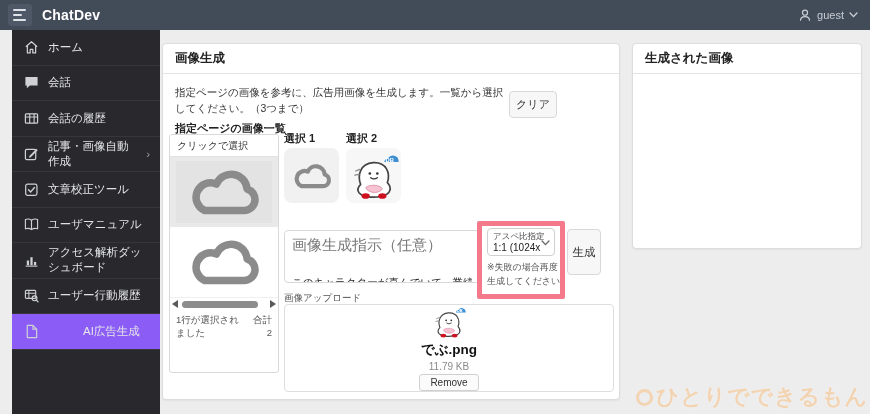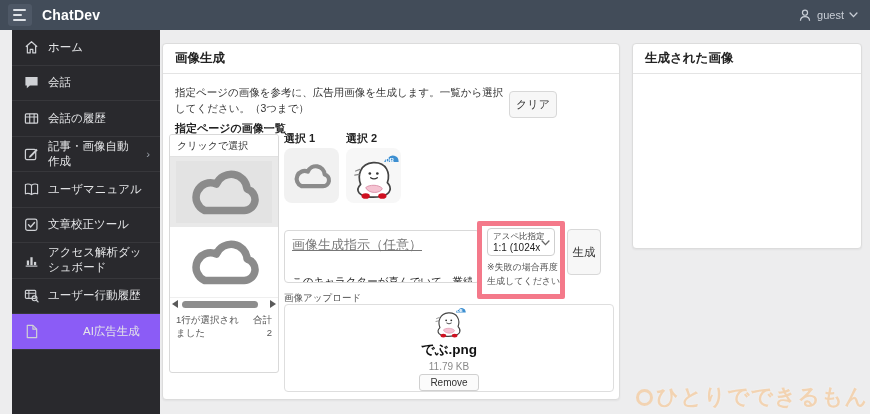--- a/index.html
+++ b/index.html
@@ -56,21 +56,21 @@
   .lb-f .lf { width:64px; }
   .lb-f .rf { margin-left:auto; text-align:right; }
 
   .sel-label { font-size:11px; font-weight:bold; color:#222; }
   .thumb { width:55px; height:55px; border-radius:8px; display:flex; align-items:center; justify-content:center; }
   .thumb1 { background:#f1f1f1; }
   .thumb2 { background:#f7f7f7; }
 
   
   .prompt-box { left:121px; top:186px; width:196px; height:53px; border:1px solid #d9d9d9; border-radius:4px; padding:5px 7px; overflow:hidden; cursor:text; }
-  .prompt-box .plabel { font-size:13px; color:#777; margin-bottom:21px; white-space:nowrap;text-decoration:underline; }
+  .prompt-box .plabel { font-size:15px; color:#777; margin-bottom:21px; white-space:nowrap; }
   .prompt-box .pvalue { font-size:10.5px; color:#222; white-space:nowrap; overflow:hidden; }
 
   .hl-box { left:314px; top:177px; width:88px; height:78px; border:5px solid #f4798a; border-radius:2px; z-index:6; pointer-events:none; }
 
   .aspect { left:324px; top:184px; width:68px; height:28px; border:1px solid #cfcfcf; border-radius:4px; background:#fff; padding:2px 14px 2px 5px; cursor:pointer; }
   .aspect .alabel { font-size:8.5px; color:#444; line-height:1.25; white-space:nowrap; }
   .aspect .avalue { font-size:10px; color:#222; line-height:1.25; white-space:nowrap; overflow:hidden; }
   .aspect .achev { position:absolute; right:4px; top:11px; }
   .aspect-note { left:324px; top:217px; width:78px; font-size:9px; color:#555; line-height:1.5; }
 
@@ -166,30 +166,30 @@
       <li>
         <svg class="icn" viewBox="0 0 16 16">
             <rect x="1.5" y="3.5" width="11" height="11" rx="1.5" fill="none" stroke="currentColor" stroke-width="1.3"></rect>
             <path d="M5.8 10.6 L13.2 3 l1.4 1.4 L7.2 12 l-2 .6z" fill="currentColor"></path>
           </svg>
         <span>記事・画像自動作成</span>
         <span class="chev">›</span>
       </li>
       <li>
         <svg class="icn" viewBox="0 0 16 16">
-            <path d="M8 3.5 C6 2 3.5 2 1.5 2.6 V12.6 C3.5 12 6 12 8 13.5 C10 12 12.5 12 14.5 12.6 V2.6 C12.5 2 10 2 8 3.5 z M8 3.5 V13.2" fill="none" stroke="currentColor" stroke-width="1.2" stroke-linejoin="round"></path>
-          </svg>
-        <span>ユーザマニュアル</span>
-      </li>
-      <li>
-        <svg class="icn" viewBox="0 0 16 16">
             <rect x="1.8" y="2.2" width="12" height="12" rx="2" fill="none" stroke="currentColor" stroke-width="1.3"></rect>
             <path d="M4.8 8.3 l2.3 2.4 L11.2 5.8" fill="none" stroke="currentColor" stroke-width="1.5" stroke-linecap="round"></path>
           </svg>
         <span>文章校正ツール</span>
+      </li>
+      <li>
+        <svg class="icn" viewBox="0 0 16 16">
+            <path d="M8 3.5 C6 2 3.5 2 1.5 2.6 V12.6 C3.5 12 6 12 8 13.5 C10 12 12.5 12 14.5 12.6 V2.6 C12.5 2 10 2 8 3.5 z M8 3.5 V13.2" fill="none" stroke="currentColor" stroke-width="1.2" stroke-linejoin="round"></path>
+          </svg>
+        <span>ユーザマニュアル</span>
       </li>
       <li>
         <svg class="icn" viewBox="0 0 16 16">
             <path d="M1.8 14 h12.5" stroke="currentColor" stroke-width="1.2"></path>
             <rect x="3" y="8" width="2.4" height="5" fill="currentColor"></rect>
             <rect x="6.8" y="4.5" width="2.4" height="8.5" fill="currentColor"></rect>
             <rect x="10.6" y="9.5" width="2.4" height="3.5" fill="currentColor"></rect>
           </svg>
         <span>アクセス解析ダッシュボード</span>
       </li>

